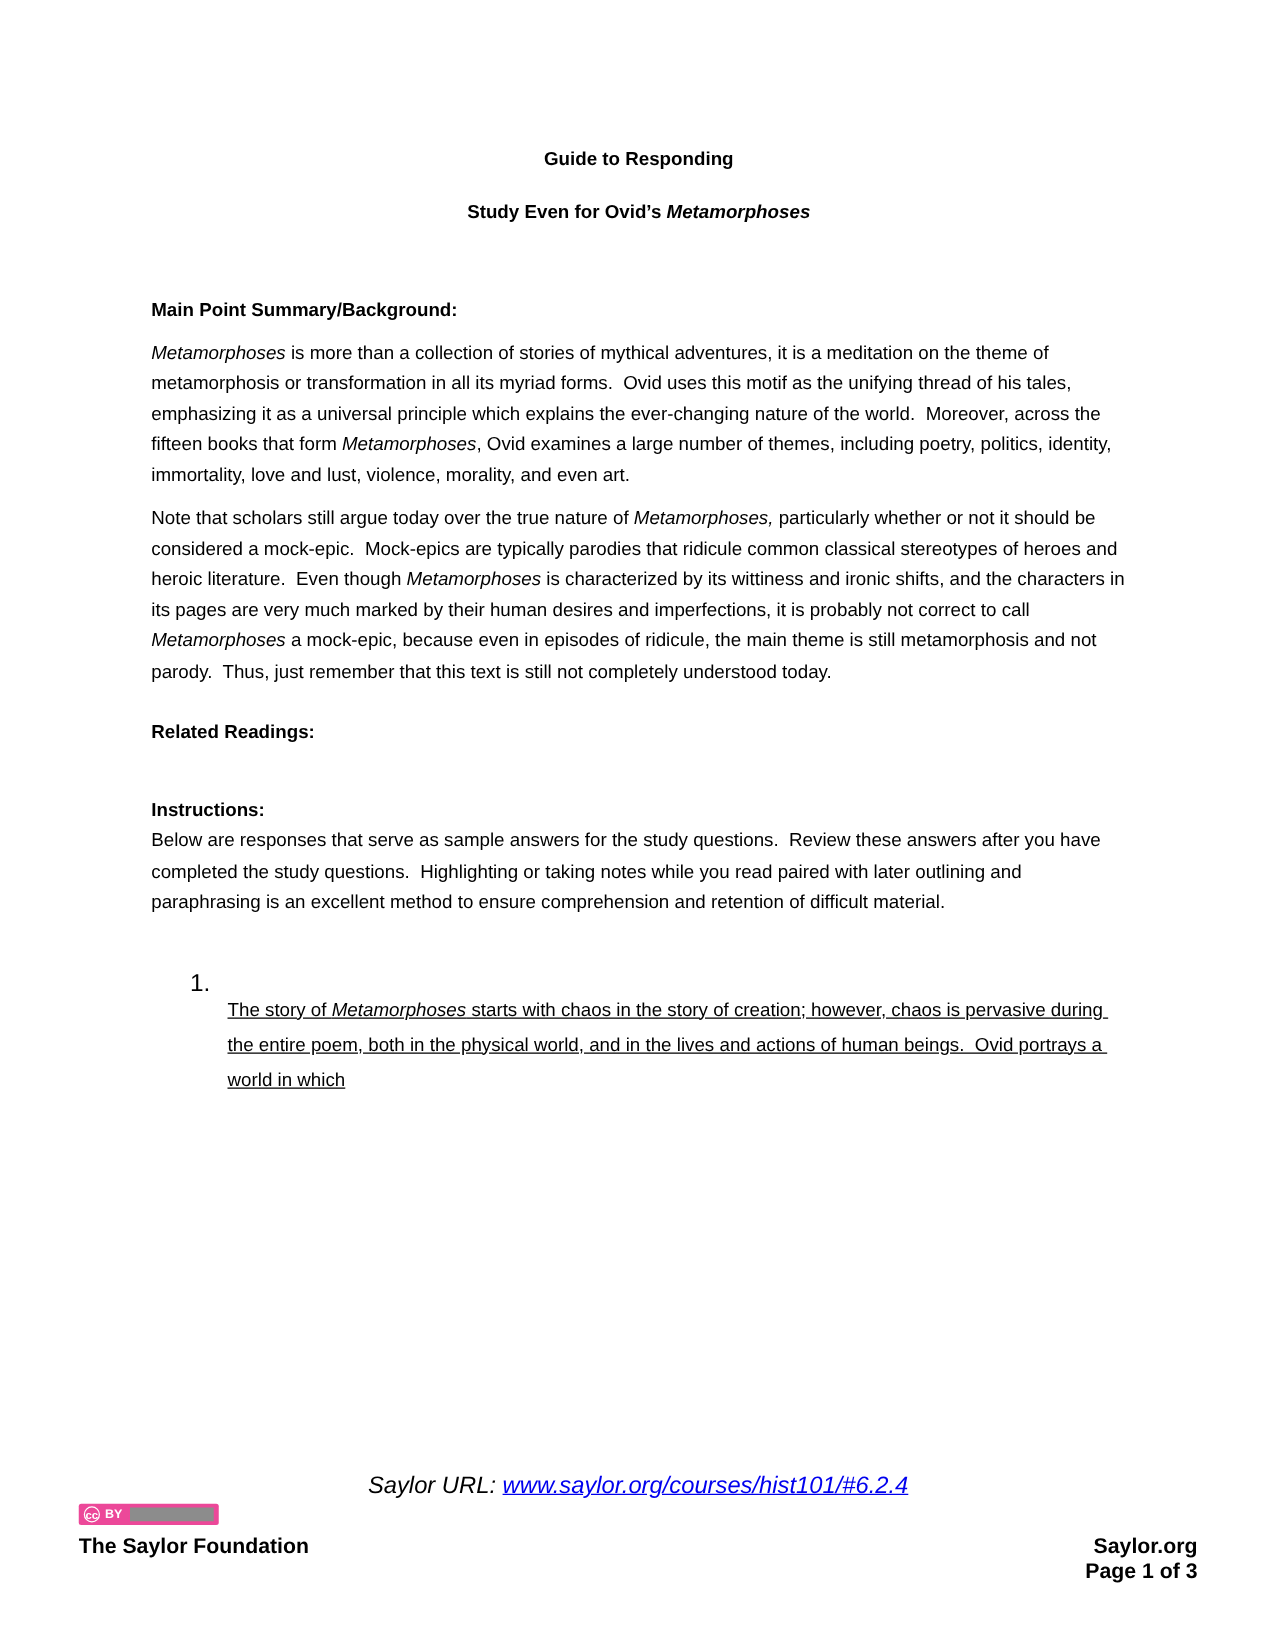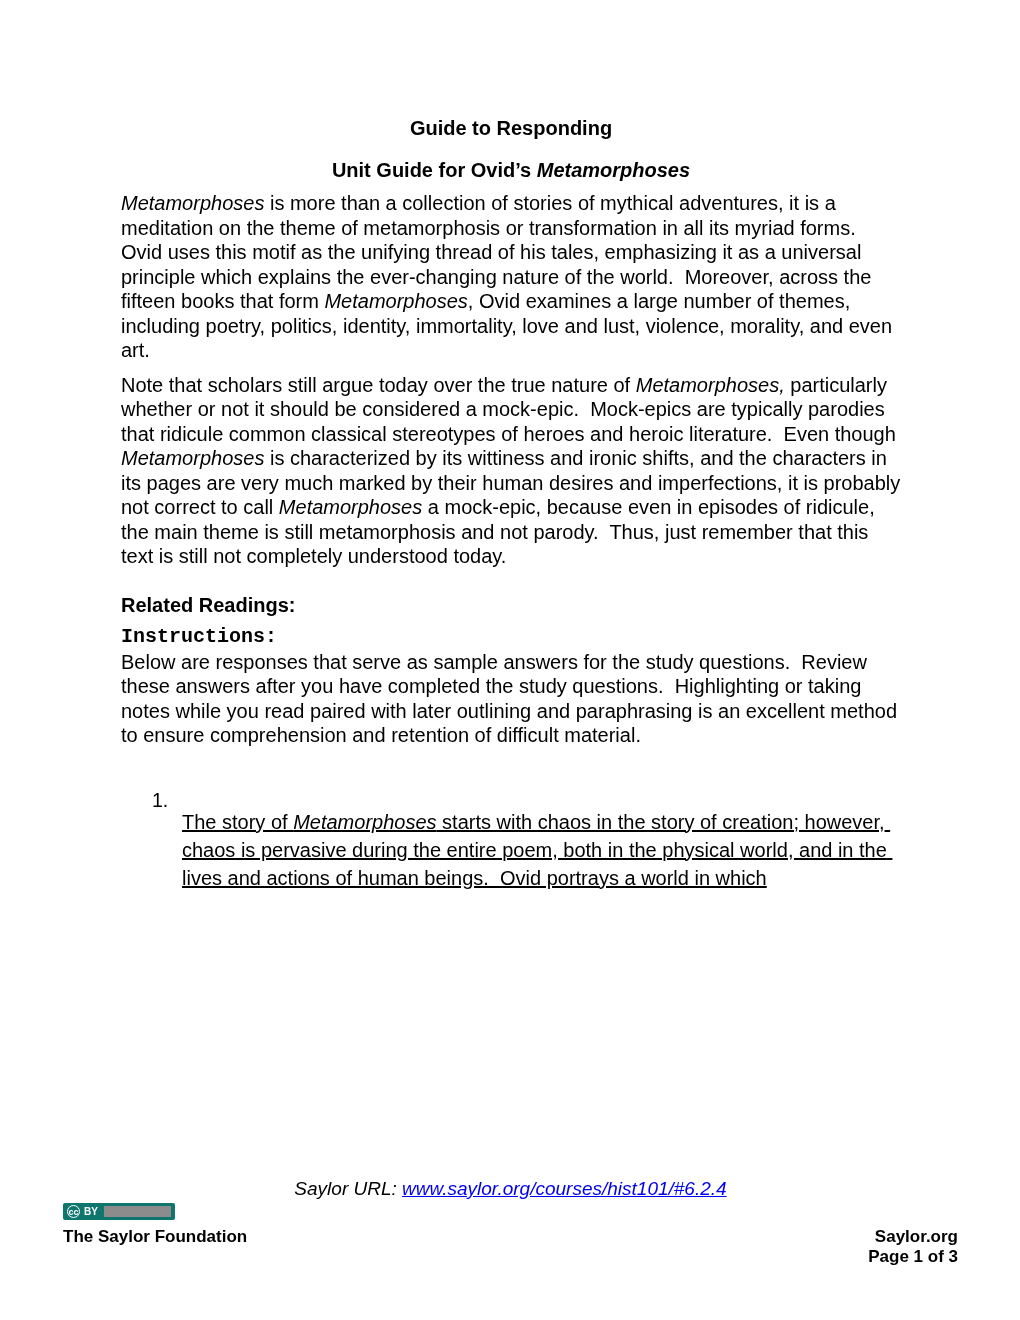--- a/index.html
+++ b/index.html
@@ -13,36 +13,36 @@
     color: #000000;
     overflow: hidden;
   }
   .content {
     position: absolute;
     left: 121px;
     top: 0;
     width: 780px;
   }
   .content p, .content h1, .content h2 {
-    font-size: 20px;
+    font-size: 15px;
     line-height: 24.5px;
     font-weight: normal;
   }
   .content h1, .content h2 { font-weight: bold; }
   .center { text-align: center; }
   .it { font-style: italic; }
   .content p { white-space: pre-wrap; }
 
   #title1 { margin-top: 116px; }
   #title2 { margin-top: 17px; }
   #h-main { margin-top: 55px; }
   #p-main-1 { margin-top: 9px; }
   #p-main-2 { margin-top: 10px; }
   #h-related { margin-top: 24px; }
-  #h-instructions { margin-top: 8px; font-family: Liberation Mono, monospace; }
+  #h-instructions { margin-top: 38px; }
 
   .list-item {
     display: flex;
     margin-top: 40px;
     margin-left: 31px;
   }
   .list-item .num { width: 30px; flex: none; font-size: 19.5px; line-height: 24.5px; }
   .list-body { flex: 1; }
   .list-body p.lp2 { margin-top: 20px; line-height: 28px; text-decoration: underline; }
 
@@ -60,21 +60,21 @@
   }
   .footer-url a {
     color: #0000ee;
     text-decoration: underline;
     font-style: italic;
   }
   .cc-badge {
     margin-top: 5px;
     width: 112px;
     height: 17px;
-    background: #0f766e;
+    background: #ec4899;
     display: flex;
     align-items: center;
     padding: 1px 4px;
     text-decoration: none;
     border-radius: 2px;
   }
   .cc-ico {
     width: 13px;
     height: 13px;
     border: 1.5px solid #ffffff;
@@ -113,22 +113,23 @@
   .footer-right { text-align: right; }
 </style>
 </head>
 <body>
 
 <div class="page">
 
   <div class="content">
 
     <h1 id="title1" class="center">Guide to Responding</h1>
-    <h1 id="title2" class="center"><span>Unit Guide for Ovid’s </span><span class="it">Metamorphoses</span></h1>
+    <h1 id="title2" class="center"><span>Study Even for Ovid’s </span><span class="it">Metamorphoses</span></h1>
 
+    <h2 id="h-main">Main Point Summary/Background:</h2>
     <p id="p-main-1"><span class="it">Metamorphoses</span><span> is more than a collection of stories of mythical adventures, it is a meditation on the theme of metamorphosis or transformation in all its myriad forms.  Ovid uses this motif as the unifying thread of his tales, emphasizing it as a universal principle which explains the ever-changing nature of the world.  Moreover, across the fifteen books that form </span><span class="it">Metamorphoses</span><span>, Ovid examines a large number of themes, including poetry, politics, identity, immortality, love and lust, violence, morality, and even art.</span></p>
     <p id="p-main-2"><span>Note that scholars still argue today over the true nature of </span><span class="it">Metamorphoses,</span><span> particularly whether or not it should be considered a mock-epic.  Mock-epics are typically parodies that ridicule common classical stereotypes of heroes and heroic literature.  Even though </span><span class="it">Metamorphoses</span><span> is characterized by its wittiness and ironic shifts, and the characters in its pages are very much marked by their human desires and imperfections, it is probably not correct to call </span><span class="it">Metamorphoses</span><span> a mock-epic, because even in episodes of ridicule, the main theme is still metamorphosis and not parody.  Thus, just remember that this text is still not completely understood today.</span></p>
 
     <h2 id="h-related">Related Readings:</h2>
 
     <h2 id="h-instructions">Instructions:</h2>
     <p id="p-instructions">Below are responses that serve as sample answers for the study questions.  Review these answers after you have completed the study questions.  Highlighting or taking notes while you read paired with later outlining and paraphrasing is an excellent method to ensure comprehension and retention of difficult material.</p>
 
     <div class="list-item">
       <span class="num">1.</span>

